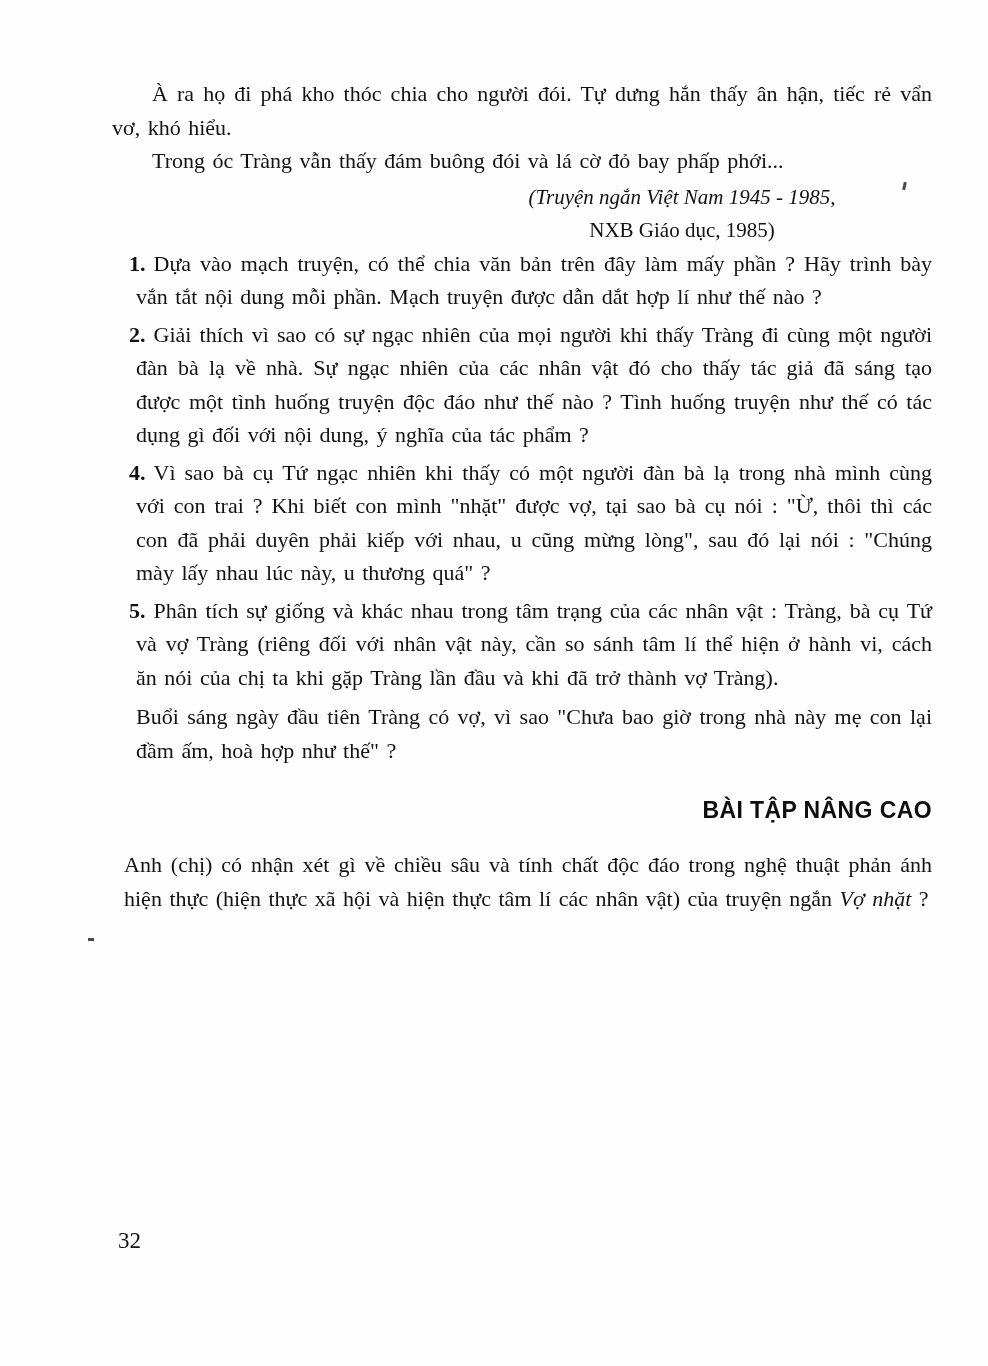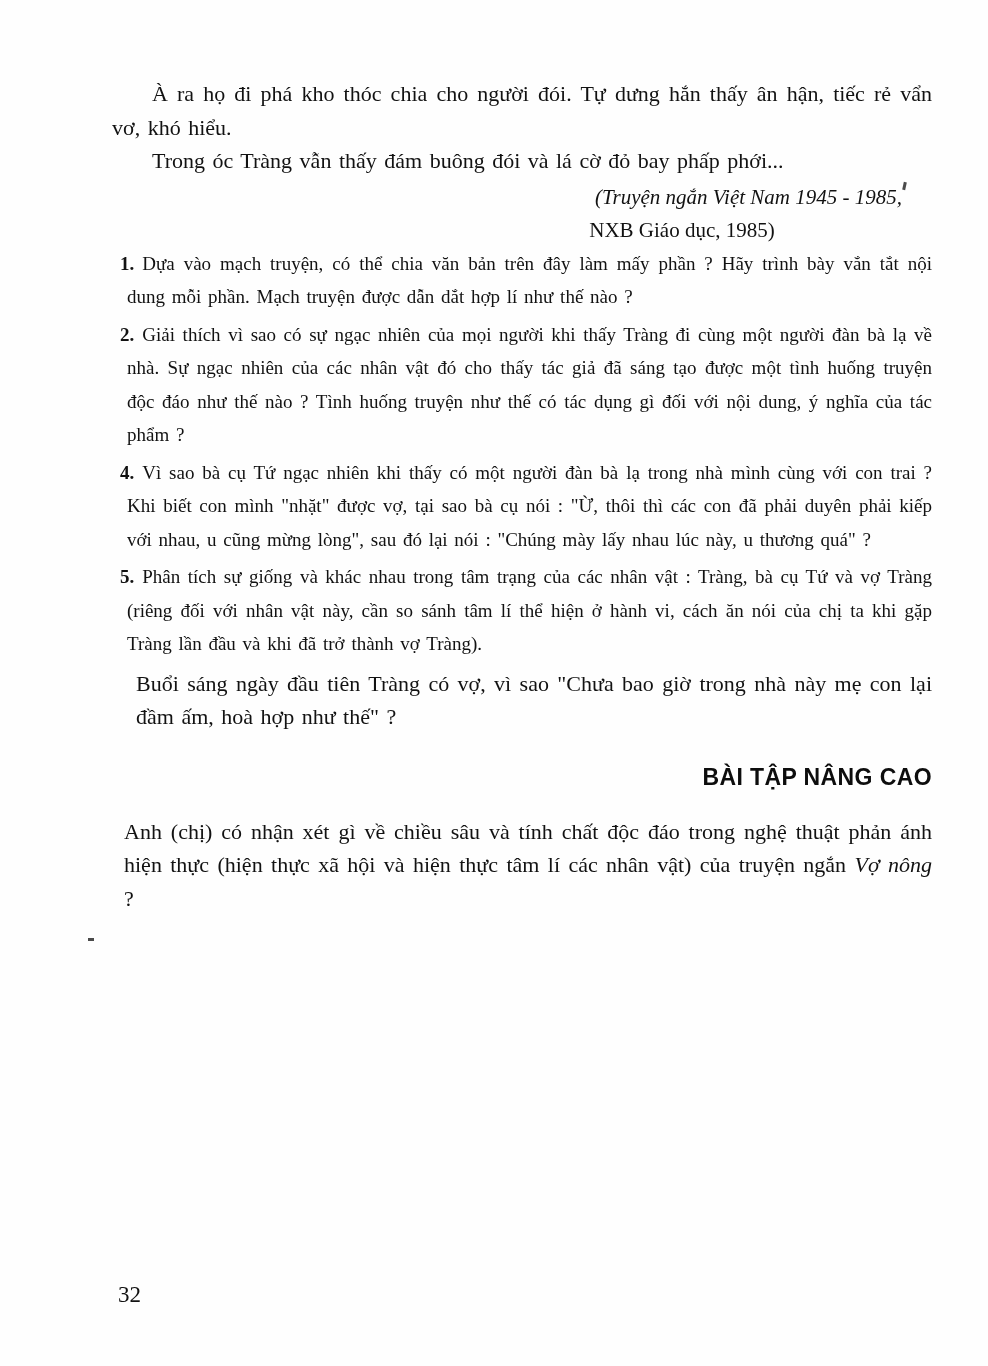--- a/index.html
+++ b/index.html
@@ -28,37 +28,37 @@
     text-align: justify;
     word-spacing: 2px;
   }
   .story.indent { text-indent: 40px; }
   .attribution {
     margin: 3px 30px 0 350px;
     text-align: center;
     font-size: 21px;
     line-height: 33px;
   }
-  .attribution .line1 { font-style: italic; text-align: right; }
+  .attribution .line1 { font-style: italic; }
   
   .heading {
     margin: 26px 0 30px 0;
     text-align: center;
     font-family: "Liberation Sans", "DejaVu Sans", sans-serif;
     font-weight: bold;
     font-size: 23px;
     letter-spacing: 0.4px;
     color: #0d0d0d;
   }
   .heading.second { margin: 30px 0 24px 0; text-align: right; }
   
   .questions { margin-left: 12px; }
   .question {
-    margin: 0 0 4px 3px;
-    font-size: 19px;
+    margin: 0 0 4px 12px;
+    font-size: 22px;
     line-height: 33.5px;
     text-align: justify;
     text-indent: -7px;
     word-spacing: 2px;
   }
   .qnum {
     font-weight: bold;
     margin-right: 8px;
   }
   .qpara2 {
@@ -74,21 +74,21 @@
     font-size: 22px;
     line-height: 33.5px;
     text-align: justify;
     word-spacing: 2px;
   }
   .adv i { font-style: italic; }
   
   .pagenum {
     position: absolute;
     left: 118px;
-    top: 1282px;
+    top: 1228px;
     font-size: 23px;
   }
   
   .artifact {
     position: absolute;
     background: #4a4a4a;
   }
   .artifact.tick { left: 903px; top: 182px; width: 3px; height: 8px; transform: rotate(12deg); }
   .artifact.dash { left: 88px; top: 938px; width: 6px; height: 3px; }
 </style>
@@ -110,21 +110,21 @@
 
     <div class="questions">
       <div class="question"><span class="qnum">1.</span><span>Dựa vào mạch truyện, có thể chia văn bản trên đây làm mấy phần ? Hãy trình bày vắn tắt nội dung mỗi phần. Mạch truyện được dẫn dắt hợp lí như thế nào ?</span></div>
       <div class="question"><span class="qnum">2.</span><span>Giải thích vì sao có sự ngạc nhiên của mọi người khi thấy Tràng đi cùng một người đàn bà lạ về nhà. Sự ngạc nhiên của các nhân vật đó cho thấy tác giả đã sáng tạo được một tình huống truyện độc đáo như thế nào ? Tình huống truyện như thế có tác dụng gì đối với nội dung, ý nghĩa của tác phẩm ?</span></div>
       <div class="question"><span class="qnum">4.</span><span>Vì sao bà cụ Tứ ngạc nhiên khi thấy có một người đàn bà lạ trong nhà mình cùng với con trai ? Khi biết con mình "nhặt" được vợ, tại sao bà cụ nói : "Ừ, thôi thì các con đã phải duyên phải kiếp với nhau, u cũng mừng lòng", sau đó lại nói : "Chúng mày lấy nhau lúc này, u thương quá" ?</span></div>
       <div class="question"><span class="qnum">5.</span><span>Phân tích sự giống và khác nhau trong tâm trạng của các nhân vật : Tràng, bà cụ Tứ và vợ Tràng (riêng đối với nhân vật này, cần so sánh tâm lí thể hiện ở hành vi, cách ăn nói của chị ta khi gặp Tràng lần đầu và khi đã trở thành vợ Tràng).</span></div>
       <div class="qpara2">Buổi sáng ngày đầu tiên Tràng có vợ, vì sao "Chưa bao giờ trong nhà này mẹ con lại đầm ấm, hoà hợp như thế" ?</div>
     </div>
 
     <h2 class="heading second">BÀI TẬP NÂNG CAO</h2>
-    <p class="adv"><span>Anh (chị) có nhận xét gì về chiều sâu và tính chất độc đáo trong nghệ thuật phản ánh hiện thực (hiện thực xã hội và hiện thực tâm lí các nhân vật) của truyện ngắn </span><i>Vợ nông</i><span> ?</span></p>
+    <p class="adv"><span>Anh (chị) có nhận xét gì về chiều sâu và tính chất độc đáo trong nghệ thuật phản ánh hiện thực (hiện thực xã hội và hiện thực tâm lí các nhân vật) của truyện ngắn </span><i>Vợ nhặt</i><span> ?</span></p>
 
   </div>
 
   <div class="pagenum">32</div>
 
   <span class="artifact tick"></span>
   <span class="artifact dash"></span>
 </div>
 
 </body></html>

